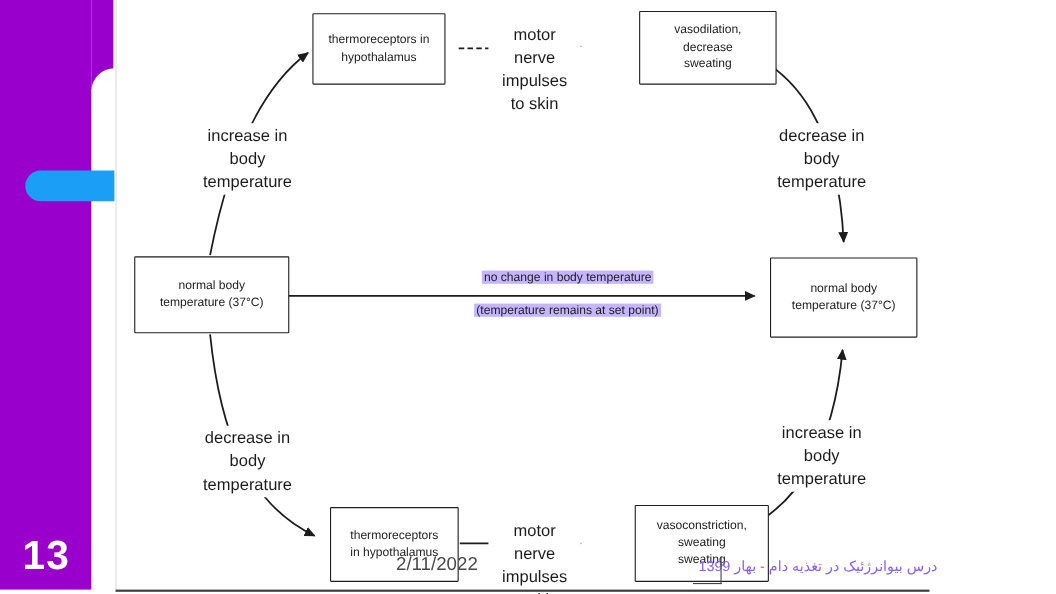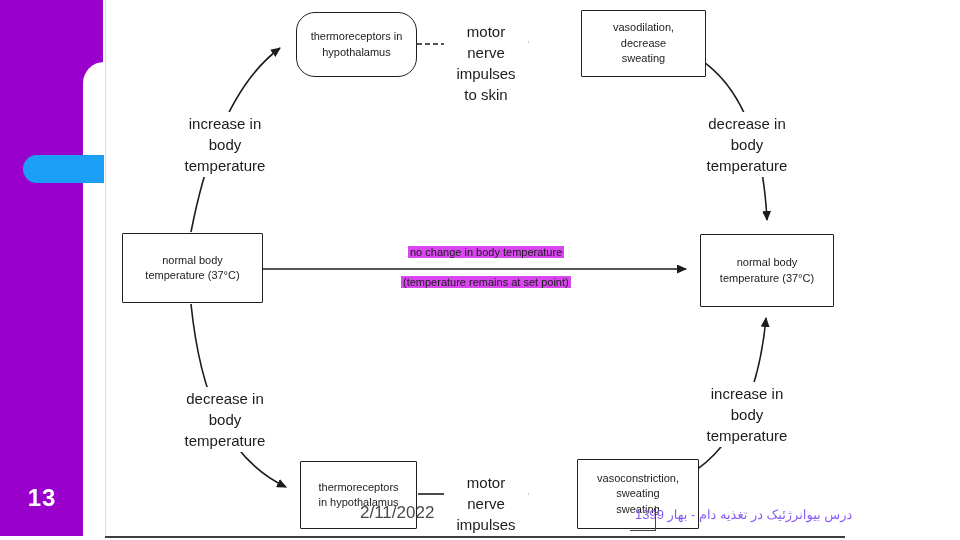--- a/index.html
+++ b/index.html
@@ -8,41 +8,41 @@
     background:#ffffff;
     font-family:"Liberation Sans",sans-serif;
   }
   
   .sidebar-main{position:absolute;left:0;top:0;width:83px;height:536px;background:#9900CC;}
   .sidebar-top-ext{position:absolute;left:83px;top:0;width:20px;height:82px;background:#9900CC;}
   .sidebar-notch{position:absolute;left:83px;top:62px;width:21px;height:21px;background:#ffffff;border-top-left-radius:21px;}
   .accent-pill{position:absolute;left:23px;top:155px;width:81px;height:28px;background:#1B9FF6;border-radius:14px 0 0 14px;}
   .content-divider{position:absolute;left:105px;top:0;width:1px;height:536px;background:#dcdcdc;}
   .page-number{position:absolute;left:9px;top:484px;width:66px;text-align:center;color:#ffffff;
-    font-size:24px;font-weight:bold;letter-spacing:1px;}
+    font-size:37px;font-weight:bold;letter-spacing:1px;}
   
   .footer-date{position:absolute;left:360px;top:503px;font-size:17px;color:#4a4a4a;}
   .footer-note{position:absolute;right:25px;top:507px;width:300px;text-align:left;direction:rtl;
     font-size:13px;color:#8b5cf6;}
   .bottom-rule{position:absolute;left:105px;top:536px;width:740px;height:2px;background:#3f3f3f;}
   .artifact-v{position:absolute;left:655px;top:506px;width:1px;height:25px;background:#444;}
   .artifact-h{position:absolute;left:630px;top:530px;width:26px;height:1px;background:#444;}
   
   .diagram{position:absolute;left:0;top:0;width:960px;height:540px;color:#1c1c1c;}
   .flow-svg{position:absolute;left:0;top:0;}
   .dbox{
     position:absolute;background:#ffffff;border:1.5px solid #1f1f1f;border-radius:1px;
     display:flex;flex-direction:column;align-items:center;justify-content:center;
     font-size:11px;line-height:1.4;text-align:center;color:#1c1c1c;
   }
   .dlabel{
     position:absolute;background:#ffffff;padding:1px 2px;
     font-size:15px;line-height:1.4;text-align:center;color:#1c1c1c;
   }
-  .dlabel-plain{position:absolute;background:#d946ef;padding:0 2px;font-size:11px;color:#1c1c1c;white-space:nowrap;}
+  .dlabel-plain{position:absolute;background:#c4b5fd;padding:0 2px;font-size:11px;color:#1c1c1c;white-space:nowrap;margin-left:30px;}
 </style>
 </head>
 <body>
 
 <div class="sidebar-main"></div>
 <div class="sidebar-top-ext"></div>
 <div class="sidebar-notch"></div>
 <div class="accent-pill"></div>
 <div class="content-divider"></div>
 <div class="page-number">13</div>
@@ -97,21 +97,21 @@
   <div class="dlabel" style="left:689px;top:382px;width:112px;">
     <div>increase in</div>
     <div>body temperature</div>
   </div>
   <div class="dlabel" style="left:444px;top:471px;width:80px;">
     <div>motor nerve</div>
     <div>impulses</div>
     <div>to skin</div>
   </div>
 
-  <div class="dbox" style="left:296px;top:12px;width:119px;height:63px;border-radius:19px;">
+  <div class="dbox" style="left:284px;top:12px;width:119px;height:63px;">
     <div>thermoreceptors in</div>
     <div>hypothalamus</div>
   </div>
   <div class="dbox" style="left:542px;top:10px;width:123px;height:65px;margin-left:39px;">
     <div>vasodilation,</div>
     <div>decrease</div>
     <div>sweating</div>
   </div>
   <div class="dbox" style="left:122px;top:233px;width:139px;height:68px;">
     <div>normal body</div>

